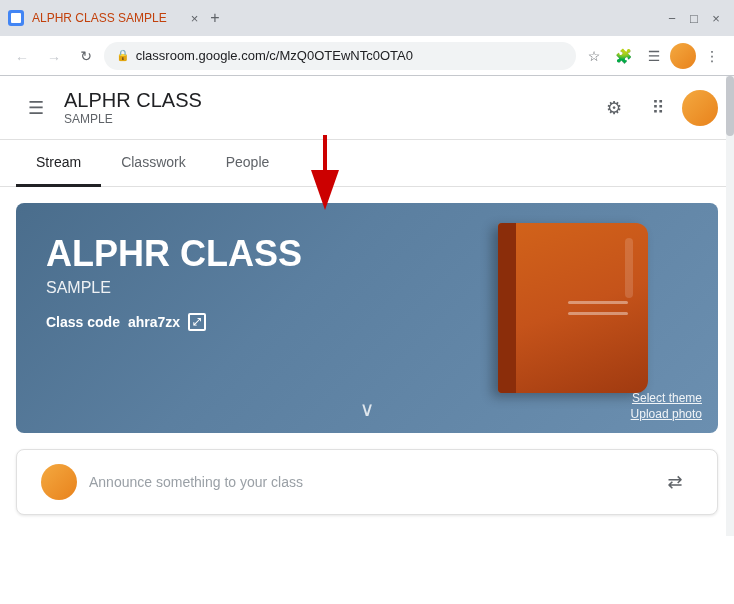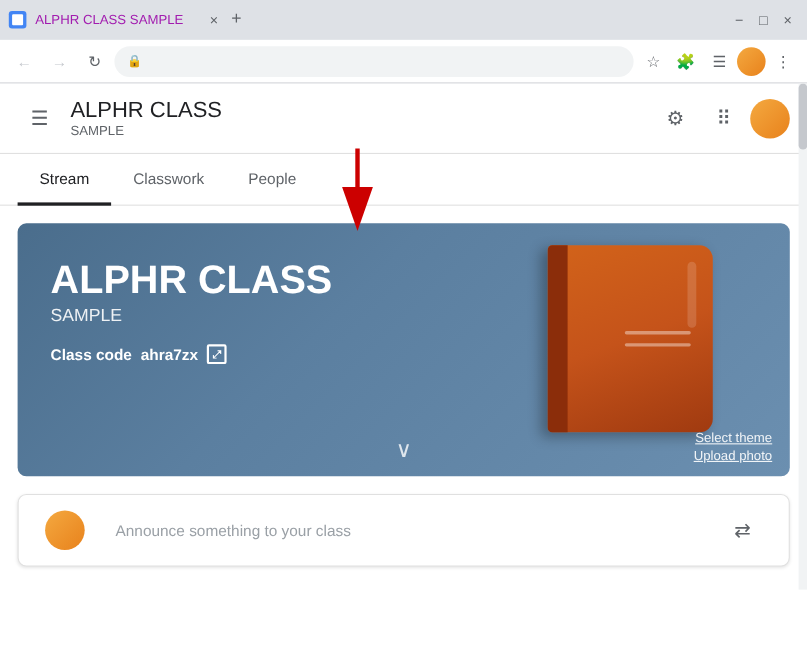--- a/index.html
+++ b/index.html
@@ -50,21 +50,21 @@
     .book-line { width: 60px; height: 3px; background: rgba(255,255,255,0.4); margin: 8px 0; border-radius: 2px; }
     .book-highlight { position: absolute; top: 15px; right: 15px; width: 8px; height: 60px; background: rgba(255,255,255,0.15); border-radius: 4px; }
 
     .banner-chevron { position: absolute; bottom: 12px; left: 50%; transform: translateX(-50%); font-size: 20px; color: rgba(255,255,255,0.8); cursor: pointer; }
     
     .banner-bottom-actions { position: absolute; bottom: 12px; right: 16px; display: flex; flex-direction: column; align-items: flex-end; gap: 2px; }
     .banner-action-link { font-size: 12px; color: rgba(255,255,255,0.9); cursor: pointer; text-decoration: underline; margin-left: 35px; }
 
     
     .announce-section { margin: 0 16px 16px 16px; }
-    .announce-box { background: #fff; border: 1px solid #e0e0e0; border-radius: 8px; padding: 14px 24px; display: flex; align-items: center; gap: 28px; box-shadow: 0 1px 3px rgba(0,0,0,0.1); }
+    .announce-box { background: #fff; border: 1px solid #e0e0e0; border-radius: 8px; padding: 14px 24px; display: flex; align-items: center; gap: 12px; box-shadow: 0 1px 3px rgba(0,0,0,0.1); }
     .announce-avatar { width: 36px; height: 36px; border-radius: 50%; background: linear-gradient(135deg, #f4a940, #e8821c); flex-shrink: 0; }
     .announce-placeholder { flex: 1; font-size: 14px; color: #9aa0a6; cursor: pointer; }
     .announce-btn { width: 36px; height: 36px; border-radius: 50%; display: flex; align-items: center; justify-content: center; color: #5f6368; cursor: pointer; font-size: 18px; }
 
     
     .scrollbar-track { position: absolute; right: 0; top: 74px; width: 8px; height: 460px; background: #f1f3f4; }
     .scrollbar-thumb { width: 8px; height: 60px; background: #c5c8cd; border-radius: 4px; }
 
     
     .outer-frame { background: #dee1e6; }
@@ -77,38 +77,39 @@
 </head>
 <body>
 
 <div class="outer-frame" style="position:relative; width:734px; height:604px;">
 
   <div class="titlebar" style="position:relative;">
     <div style="position:absolute; left:8px; top:50%; transform:translateY(-50%); display:flex; align-items:center; gap:8px;">
       <div style="width:16px;height:16px;background:#4285f4;border-radius:3px;display:flex;align-items:center;justify-content:center;">
         <div style="width:10px;height:10px;background:white;border-radius:1px;"></div>
       </div>
-      <span style="font-size:12px;color:#a21caf;font-weight:500;text-align:right;">ALPHR CLASS SAMPLE</span>
+      <span style="font-size:12px;color:#c2410c;font-weight:500;text-align:right;">ALPHR CLASS SAMPLE</span>
       <span style="font-size:13px;color:#5f6368;cursor:pointer;margin-left:16px;">×</span>
       <span style="font-size:16px;color:#5f6368;cursor:pointer;margin-left:4px;">+</span>
     </div>
     <div style="display:flex;gap:2px;">
       <div class="titlebar-btn">−</div>
       <div class="titlebar-btn">□</div>
       <div class="titlebar-btn">×</div>
     </div>
   </div>
 
   <div class="address-bar-row">
     <div class="nav-btn disabled">←</div>
     <div class="nav-btn disabled">→</div>
     <div class="nav-btn">↻</div>
 
     <div class="address-field">
       <span class="lock-icon">🔒</span>
+      <span class="address-text">classroom.google.com/c/MzQ0OTEwNTc0OTA0</span>
     </div>
 
     <div class="browser-actions">
       <div class="browser-action-btn">☆</div>
       <div class="browser-action-btn">🧩</div>
       <div class="browser-action-btn">☰</div>
       <div class="profile-avatar-browser" style="width:26px;height:26px;border-radius:50%;background:linear-gradient(135deg,#f4a940,#e8821c);cursor:pointer;"></div>
       <div class="browser-action-btn">⋮</div>
     </div>
   </div>

